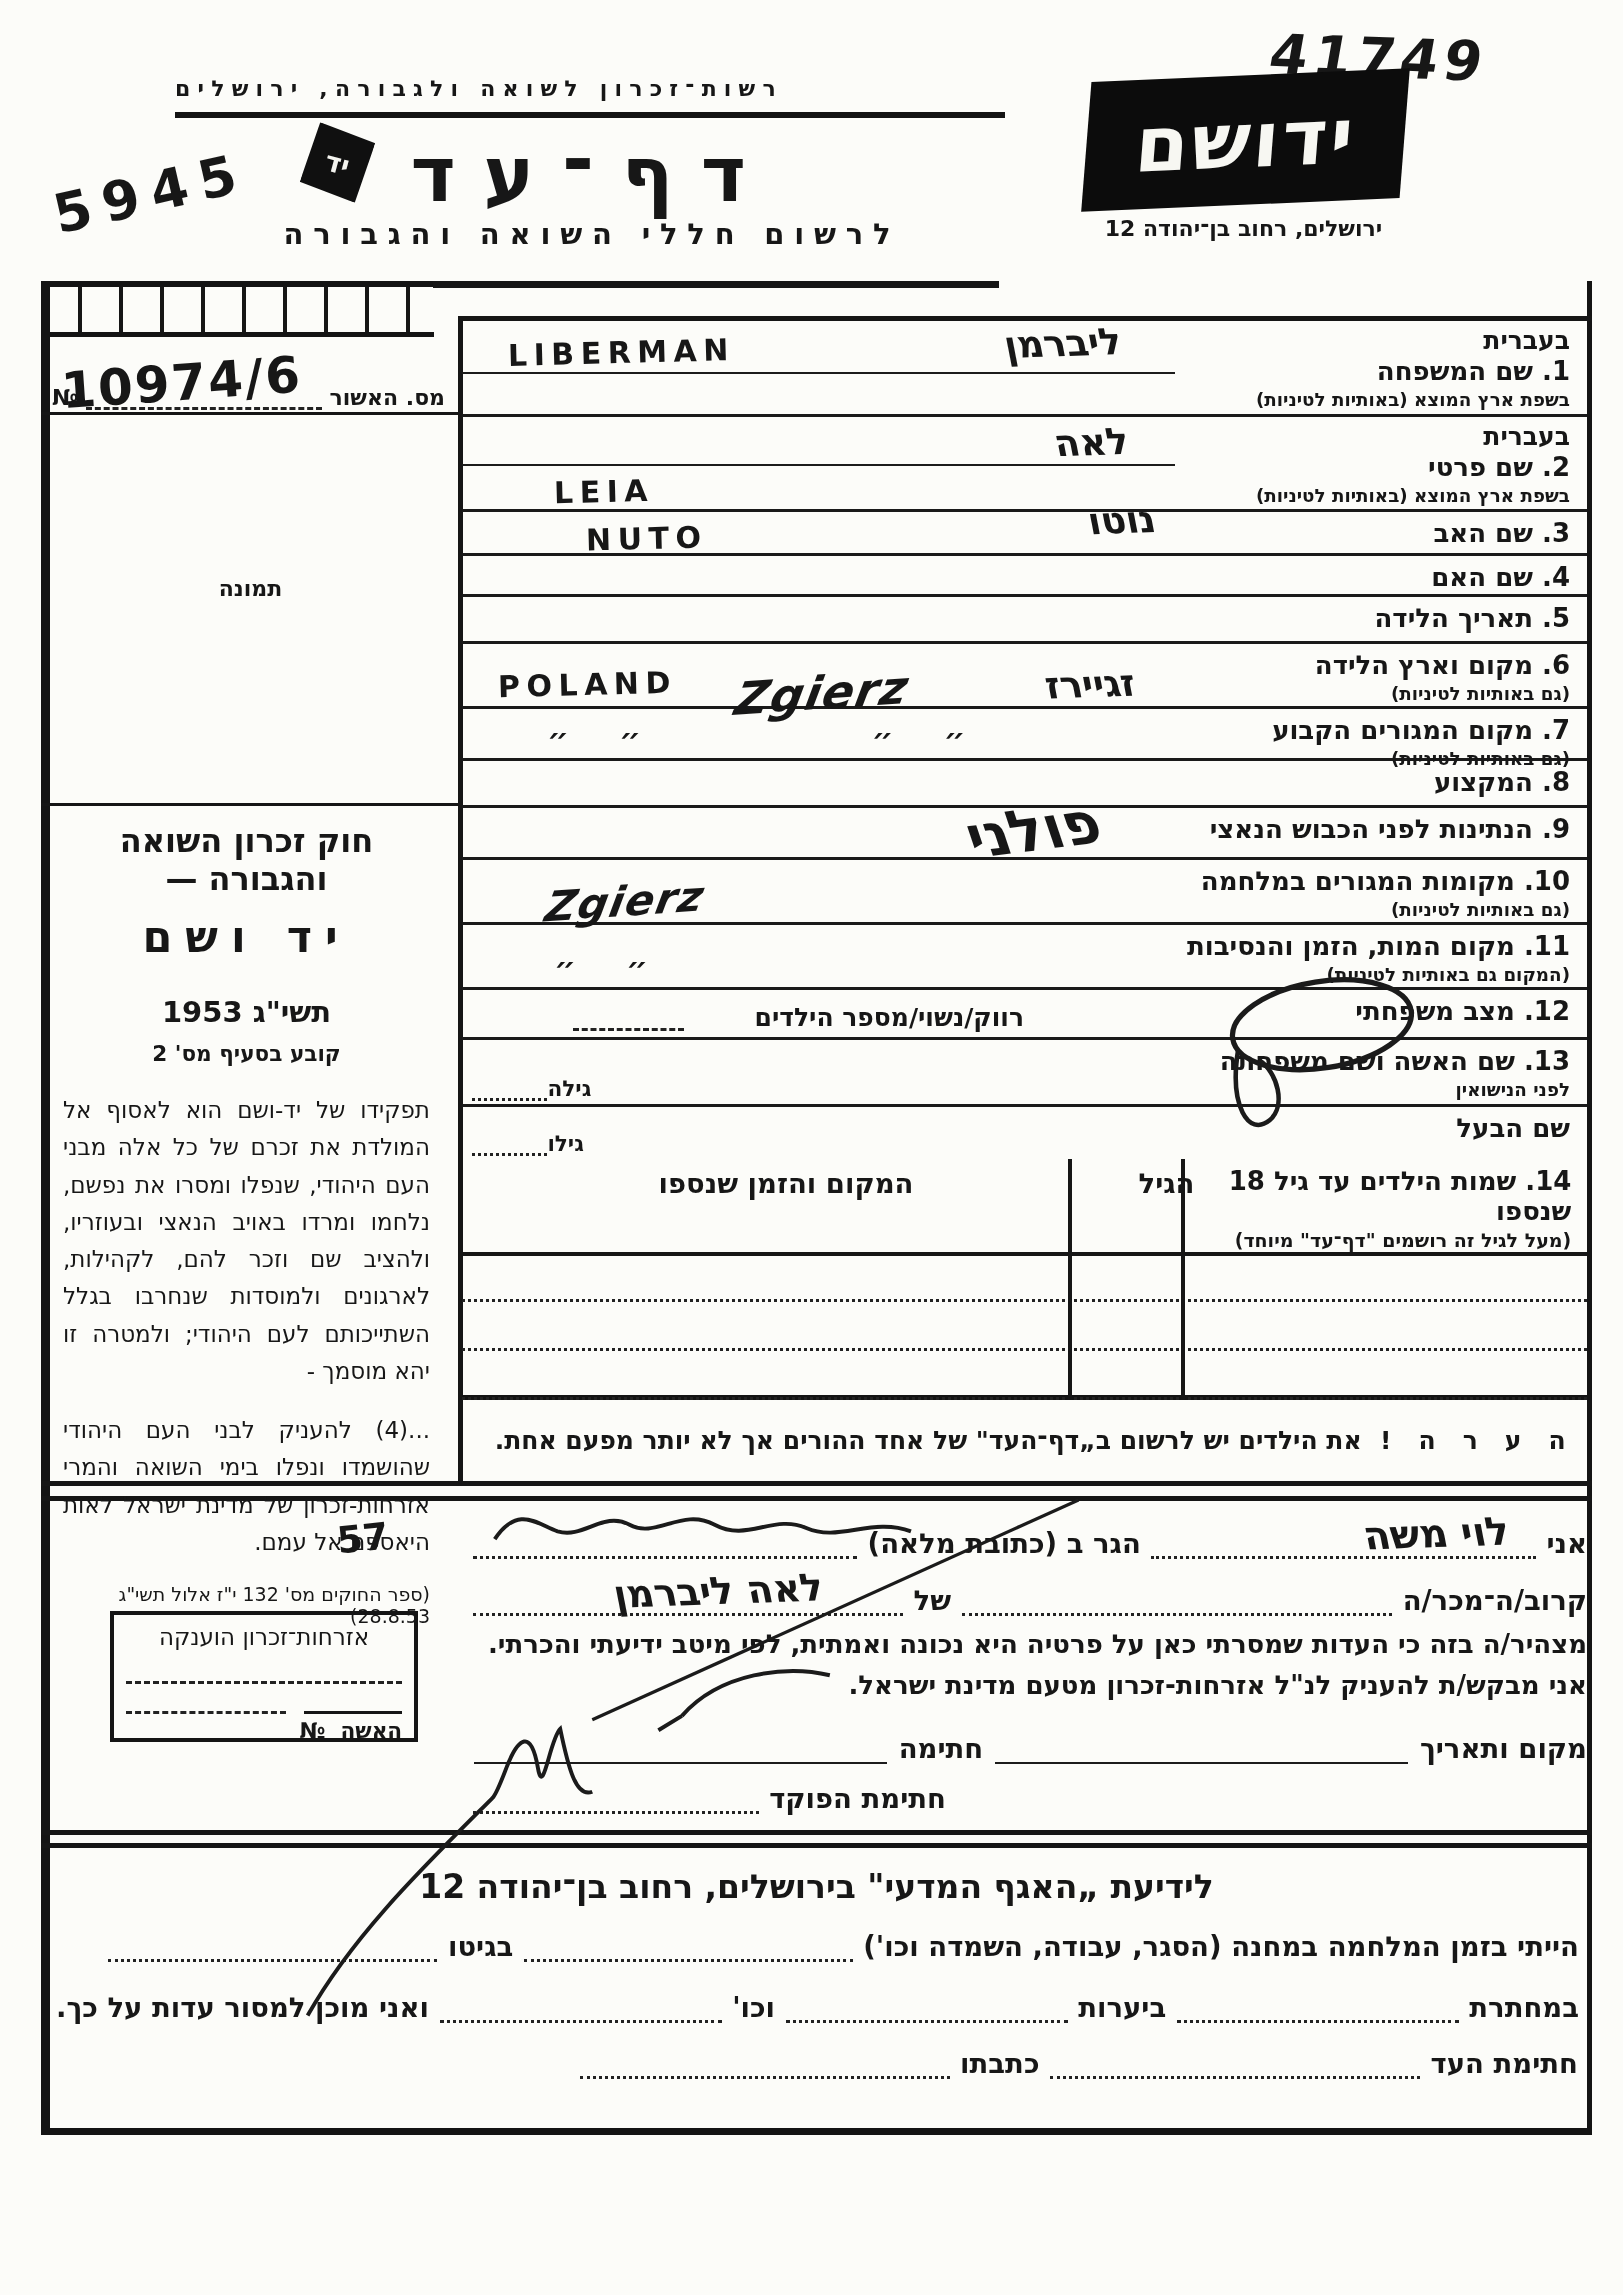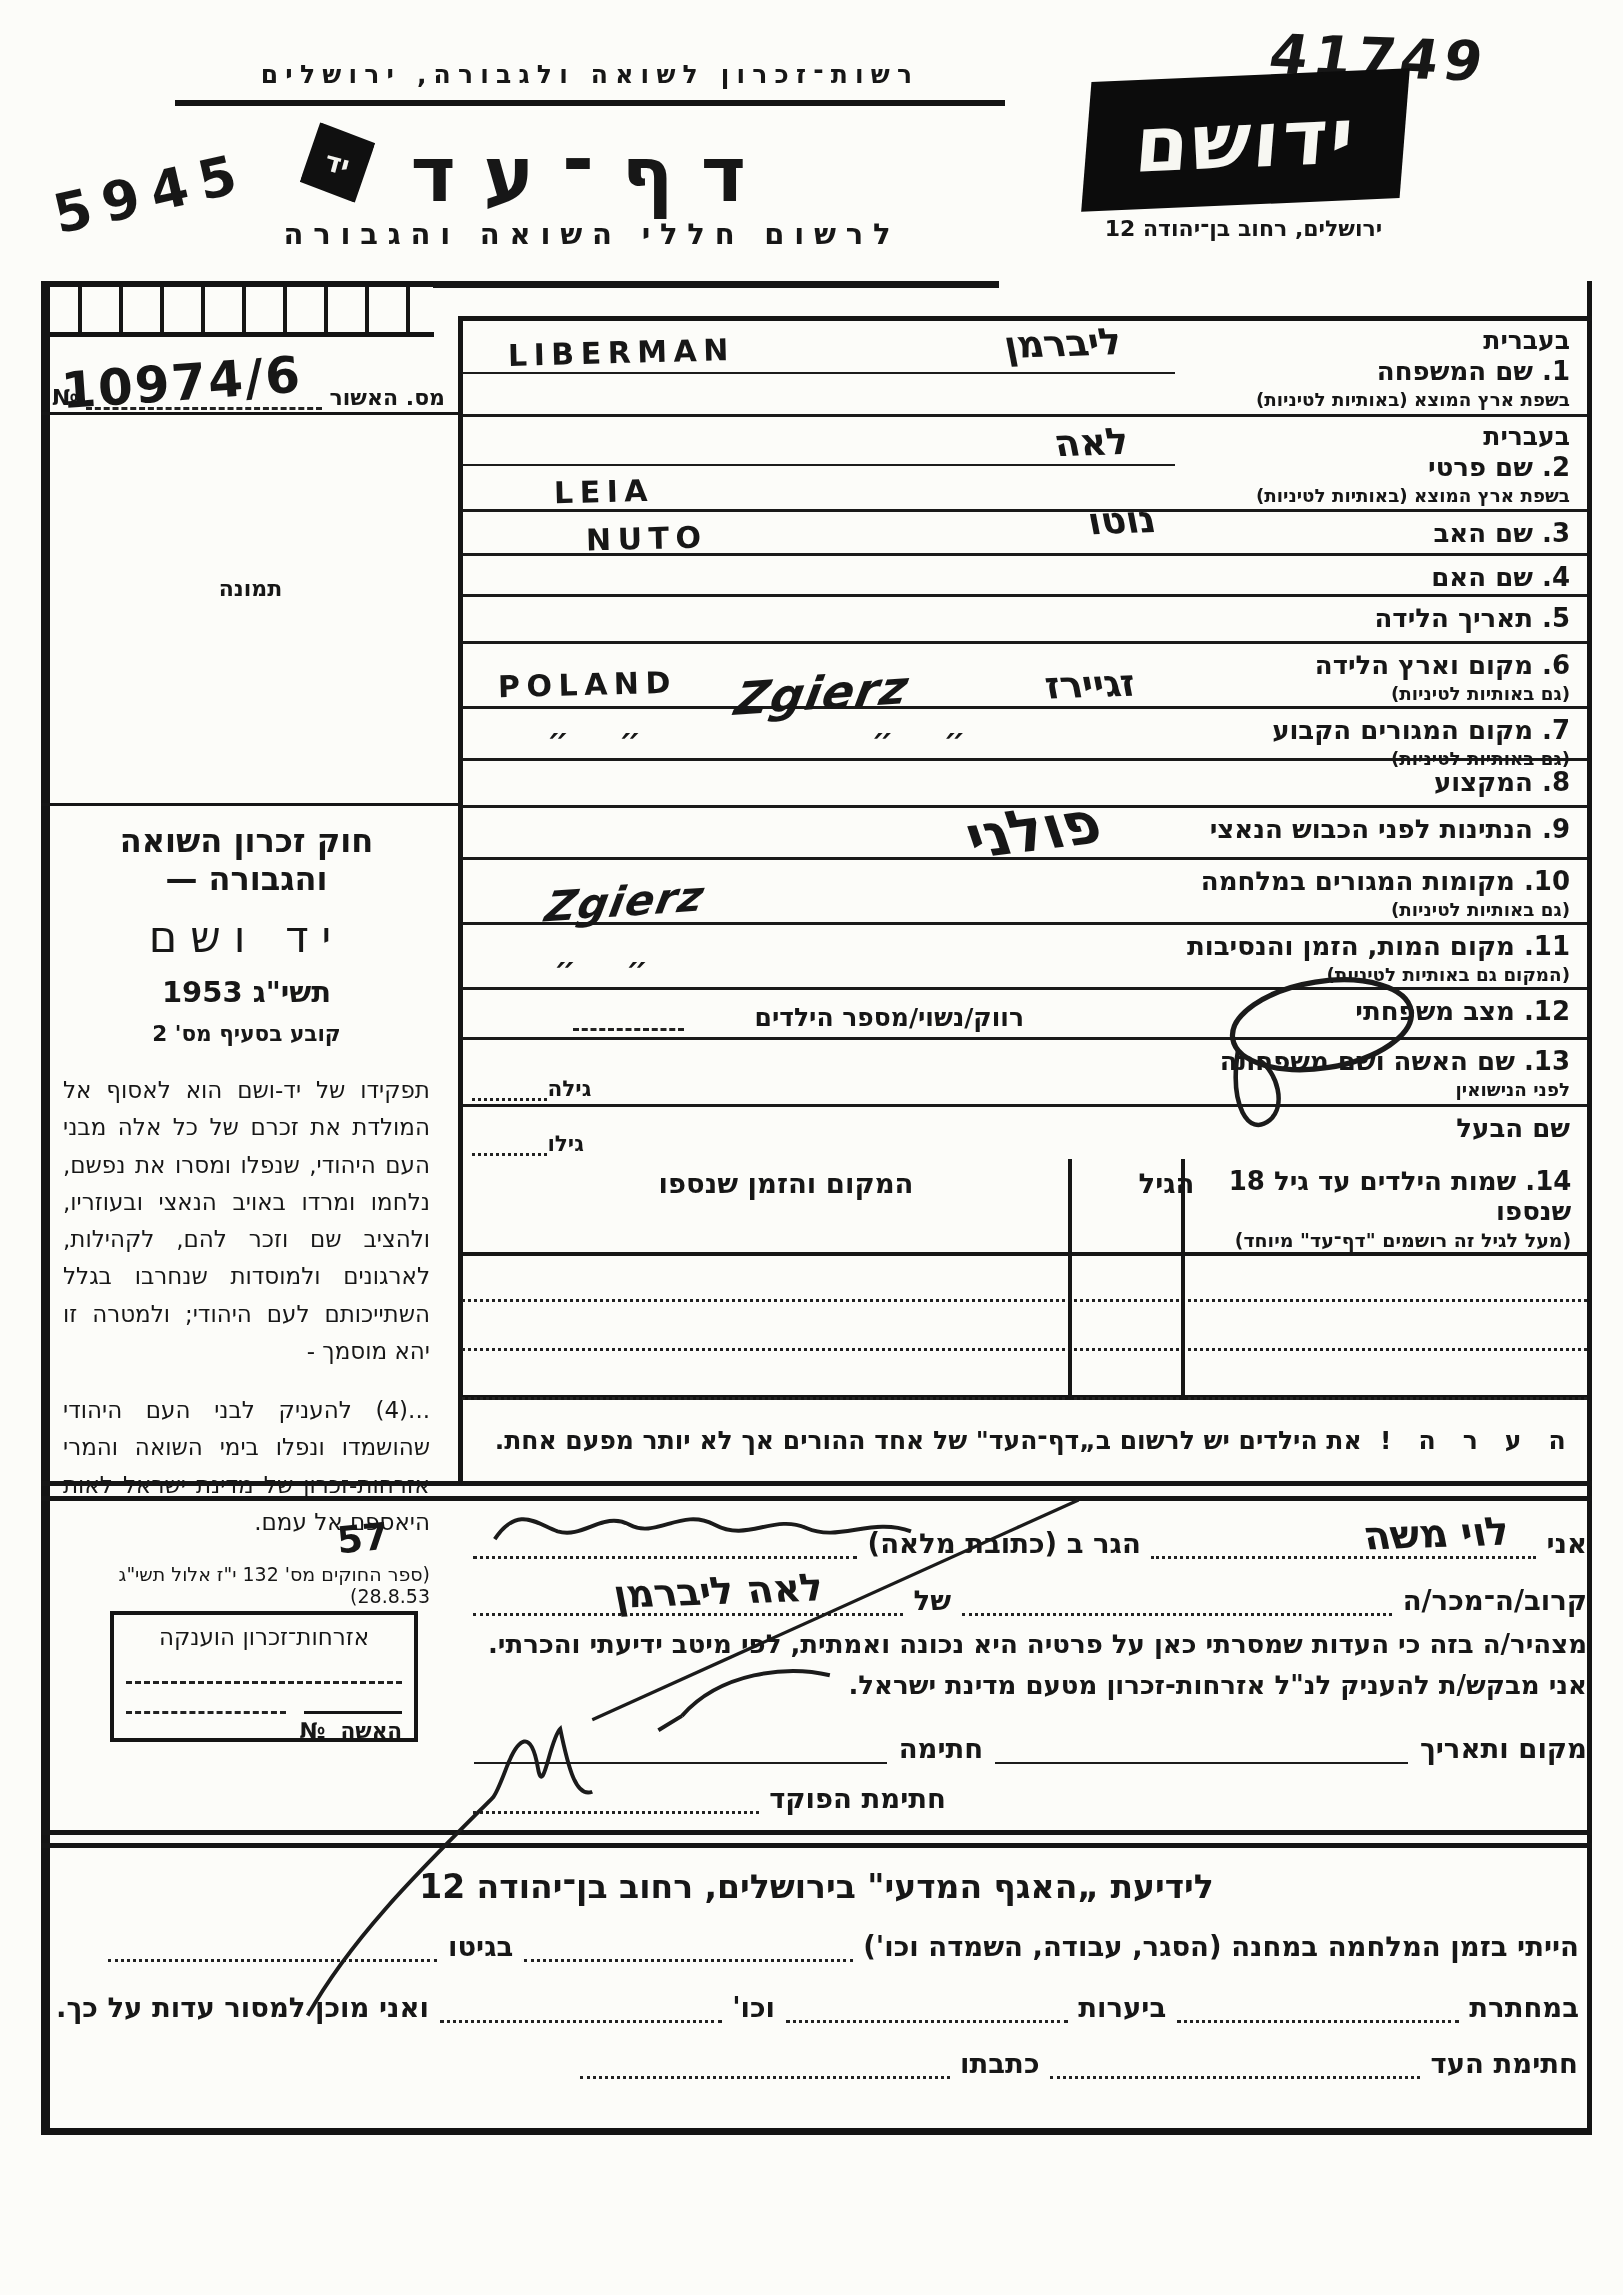--- a/index.html
+++ b/index.html
@@ -4,22 +4,22 @@
 <style>
   html,body{margin:0;padding:0;background:#888;}
   .page{position:relative;width:1623px;height:2295px;background:#fcfcf9;color:#171717;
         font-family:"DejaVu Sans",sans-serif;overflow:hidden;margin:0 auto;direction:rtl;}
   .abs{position:absolute;}
   .rule{position:absolute;background:#161616;}
 
   
   .corner-num{left:1270px;top:26px;font-size:55px;font-weight:600;letter-spacing:5.2px;
               transform:rotate(2deg) skewX(-8deg);direction:ltr;}
-  .authority{left:175px;top:60px;width:830px;text-align:center;font-weight:700;
-             font-size:25px;letter-spacing:7.2px;}
+  .authority{left:175px;top:76px;width:830px;text-align:left;font-weight:700;
+             font-size:22px;letter-spacing:7.2px;}
   .authority .underline{height:6.5px;background:#141414;margin-top:10.5px;}
   .file-num{left:52px;top:162px;font-size:54px;font-weight:600;letter-spacing:11.8px;
             transform:rotate(-13deg);direction:ltr;}
   .stamp{left:306px;top:128px;width:63px;height:69px;background:#101010;color:#f4f4ef;
          display:flex;align-items:center;justify-content:center;font-weight:700;font-size:27.5px;
          transform:rotate(15deg);clip-path:polygon(7% 0,100% 9%,93% 100%,0 91%);}
   .big-title{left:281px;top:130px;width:622px;text-align:center;font-weight:900;
              font-size:77px;letter-spacing:27.5px;}
   .subtitle{left:281px;top:217px;width:622px;text-align:center;font-weight:700;
             font-size:29px;letter-spacing:9.8px;}
@@ -48,21 +48,21 @@
   .cert-row{left:52px;top:339px;width:393px;height:71px;display:flex;align-items:flex-end;
             font-weight:700;font-size:22px;}
   .cert-row .dashfill{flex:1;border-bottom:3.3px dashed #222;margin:0 7.9px;position:relative;height:6.5px;}
   .cert-hw{position:absolute;right:19.6px;bottom:-5.2px;font-size:50px;font-weight:600;
            letter-spacing:2px;transform:rotate(-4deg);direction:ltr;white-space:nowrap;}
 
   
   .photo-label{left:41px;top:576px;width:419px;text-align:center;font-weight:700;font-size:22px;}
   .law{left:63px;top:822px;width:367px;text-align:center;}
   .law .lh{font-weight:700;font-size:32px;margin-bottom:14.4px;}
-  .law .ln{font-weight:400;font-size:43px;letter-spacing:13px;margin-bottom:13px;}
+  .law .ln{font-weight:700;font-size:43px;letter-spacing:13px;margin-bottom:33px;}
   .law .ly{font-weight:700;font-size:29px;margin-bottom:11.8px;}
   .law .lc{font-weight:700;font-size:21.6px;margin-bottom:26px;}
   .law .lp{font-size:23px;line-height:1.62;text-align:justify;text-align-last:right;margin-bottom:22px;}
   .law .ls{font-size:19px;text-align:right;margin-top:17px;}
 
   
   .fields{left:462px;top:321px;width:1125px;}
   .frow{display:flex;border-bottom:3.3px solid #1a1a1a;position:relative;box-sizing:border-box;}
   .flabel{width:406px;flex:none;text-align:right;padding:5.2px 17px 2.6px 3.9px;box-sizing:border-box;}
   .fpre{font-weight:700;font-size:25px;}

